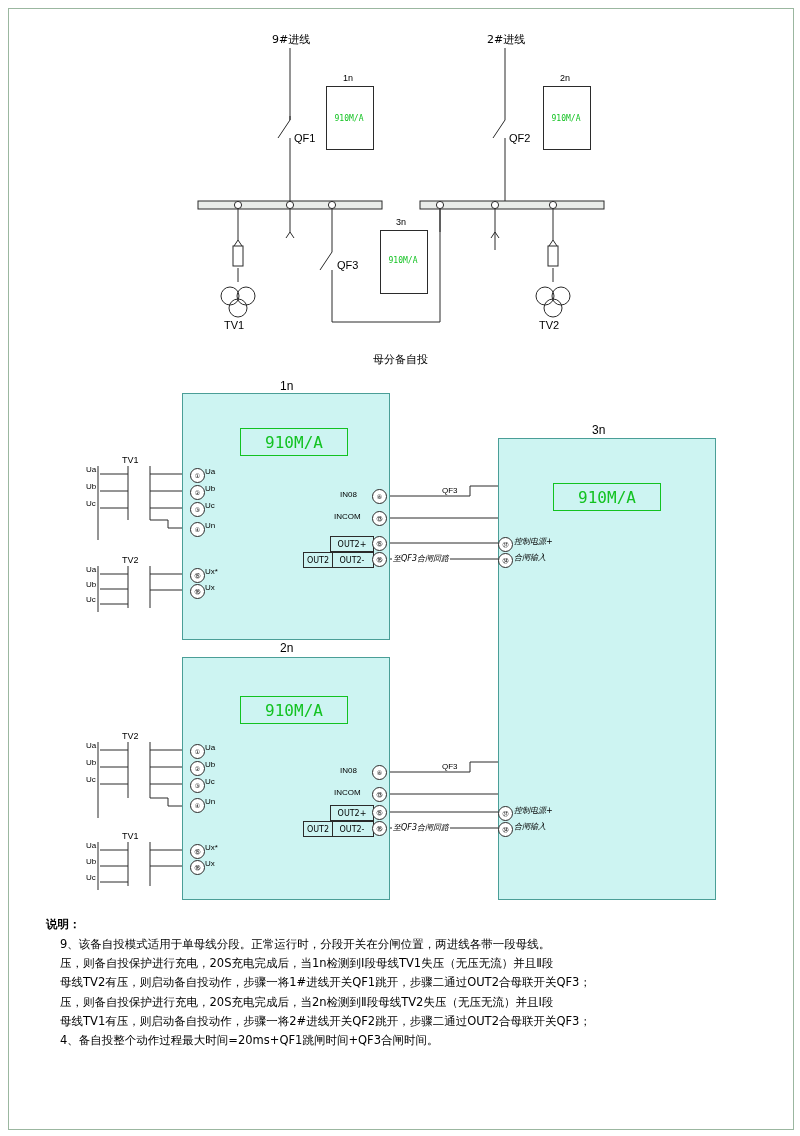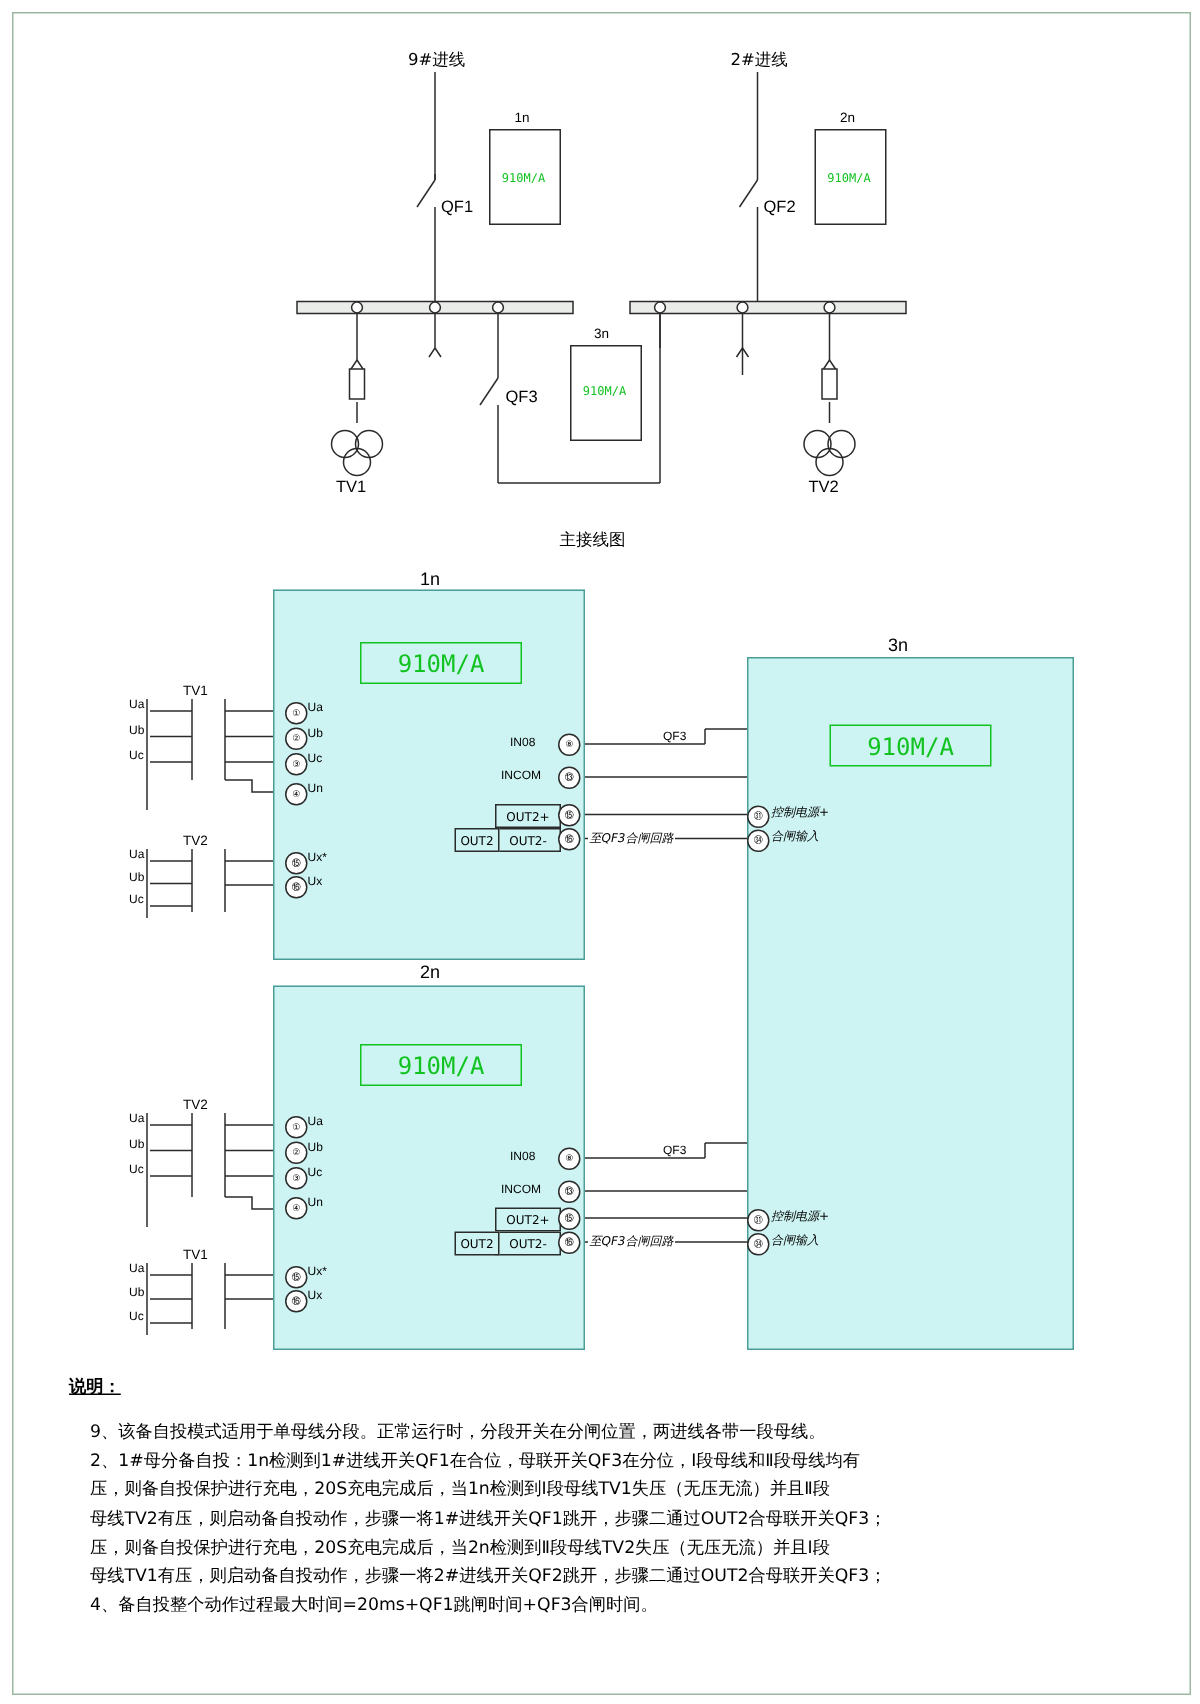--- a/index.html
+++ b/index.html
@@ -18,21 +18,21 @@
   .lbl.xs{font-size:8px;}
   .lbl.cn{font-family:"DejaVu Sans", sans-serif;font-style:italic;}
   .teal{position:absolute;background:#cdf4f2;border:1px solid #4a9e97;}
   .box{position:absolute;border:1px solid #2b2b2b;background:transparent;}
   .grnbox{position:absolute;border:1px solid #12c221;color:#12c221;display:flex;align-items:center;justify-content:center;font-family:"DejaVu Sans Mono", monospace;}
   .term{position:absolute;border:1px solid #2b2b2b;border-radius:50%;background:#fff;
          display:flex;align-items:center;justify-content:center;font-size:6px;line-height:1;
          font-family:"DejaVu Sans", sans-serif;}
   .sigbox{position:absolute;border:1px solid #2b2b2b;background:#cdf4f2;display:flex;align-items:center;justify-content:center;font-size:8px;font-family:"DejaVu Sans", sans-serif;}
   .note{position:absolute;left:46px;top:915px;width:712px;font-size:11.5px;line-height:1.58;font-family:"DejaVu Sans", sans-serif;}
-  .note .t{font-weight:bold;margin-bottom:12px;text-decoration:underline;}
+  .note .t{font-weight:bold;margin-bottom:2px;}
   .note p{margin:0 0 1px 0;text-indent:0;padding-left:14px;}
   svg{position:absolute;left:0;top:0;width:800px;height:1136px;overflow:visible;}
   .cap{position:absolute;font-size:11px;font-family:"DejaVu Sans", sans-serif;white-space:nowrap;}
 </style>
 </head>
 <body>
 
 <div class="page">
   <div class="frame"></div>
 
@@ -171,21 +171,21 @@
 
   <div class="box" style="left:380px;top:230px;width:46px;height:62px;"></div>
   <div class="lbl sm" style="left:396px;top:218px;">3n</div>
   <div class="grnbox xs" style="left:380px;top:252px;width:46px;height:16px;font-size:8px;border:none;">910M/A</div>
 
   <div class="lbl" style="left:294px;top:133px;">QF1</div>
   <div class="lbl" style="left:509px;top:133px;">QF2</div>
   <div class="lbl" style="left:337px;top:260px;">QF3</div>
   <div class="lbl" style="left:224px;top:320px;">TV1</div>
   <div class="lbl" style="left:539px;top:320px;">TV2</div>
-  <div class="cap" style="left:373px;top:352px;">主接线图</div>
+  <div class="cap" style="left:373px;top:352px;">母分备自投</div>
 
   <div class="lbl" style="left:280px;top:380px;font-size:12px;">1n</div>
   <div class="teal" style="left:182px;top:393px;width:206px;height:245px;"></div>
   <div class="grnbox" style="left:240px;top:428px;width:106px;height:26px;font-size:16px;">910M/A</div>
 
   <div class="lbl sm" style="left:122px;top:456px;">TV1</div>
   <div class="lbl sm" style="left:122px;top:556px;">TV2</div>
 
   <div class="lbl xs" style="left:86px;top:466px;">Ua</div>
   <div class="lbl xs" style="left:86px;top:483px;">Ub</div>
@@ -276,20 +276,19 @@
   <div class="sigbox" style="left:330px;top:821px;width:42px;height:14px;">OUT2-</div>
   <div class="term" style="left:372px;top:821px;width:13px;height:13px;">⑯</div>
   <div class="sigbox" style="left:303px;top:821px;width:28px;height:14px;">OUT2</div>
 
   <div class="lbl xs" style="left:442px;top:763px;">QF3</div>
   <div class="lbl xs cn" style="left:392px;top:824px;background:#fff;padding:0 1px;">至QF3合闸回路</div>
 
   <div class="note">
     <div class="t">说明：</div>
     <p>9、该备自投模式适用于单母线分段。正常运行时，分段开关在分闸位置，两进线各带一段母线。</p>
-    <p>2、1#母分备自投：1n检测到1#进线开关QF1在合位，母联开关QF3在分位，Ⅰ段母线和Ⅱ段母线均有</p>
     <p>压，则备自投保护进行充电，20S充电完成后，当1n检测到Ⅰ段母线TV1失压（无压无流）并且Ⅱ段</p>
     <p>母线TV2有压，则启动备自投动作，步骤一将1#进线开关QF1跳开，步骤二通过OUT2合母联开关QF3；</p>
     <p>压，则备自投保护进行充电，20S充电完成后，当2n检测到Ⅱ段母线TV2失压（无压无流）并且Ⅰ段</p>
     <p>母线TV1有压，则启动备自投动作，步骤一将2#进线开关QF2跳开，步骤二通过OUT2合母联开关QF3；</p>
     <p>4、备自投整个动作过程最大时间=20ms+QF1跳闸时间+QF3合闸时间。</p>
   </div>
 </div>
 
 </body></html>

